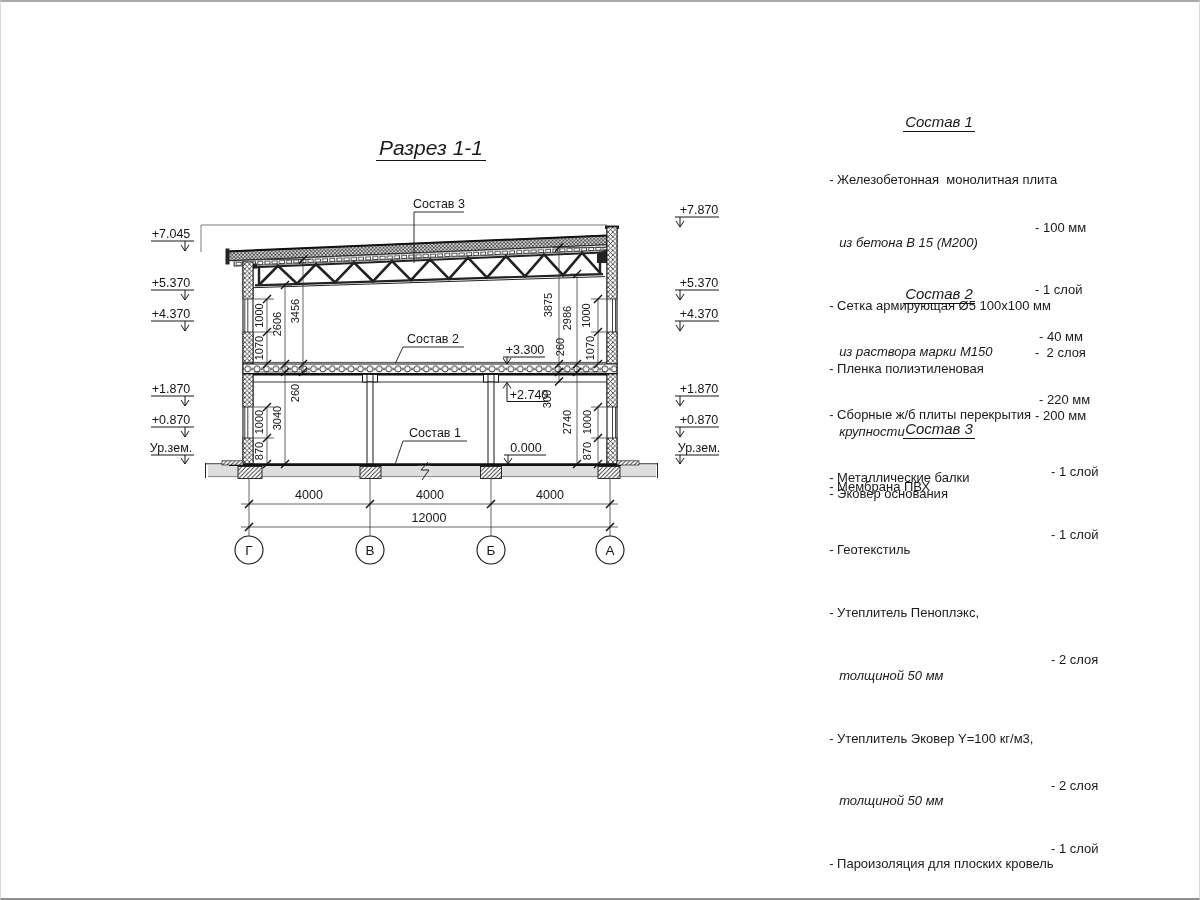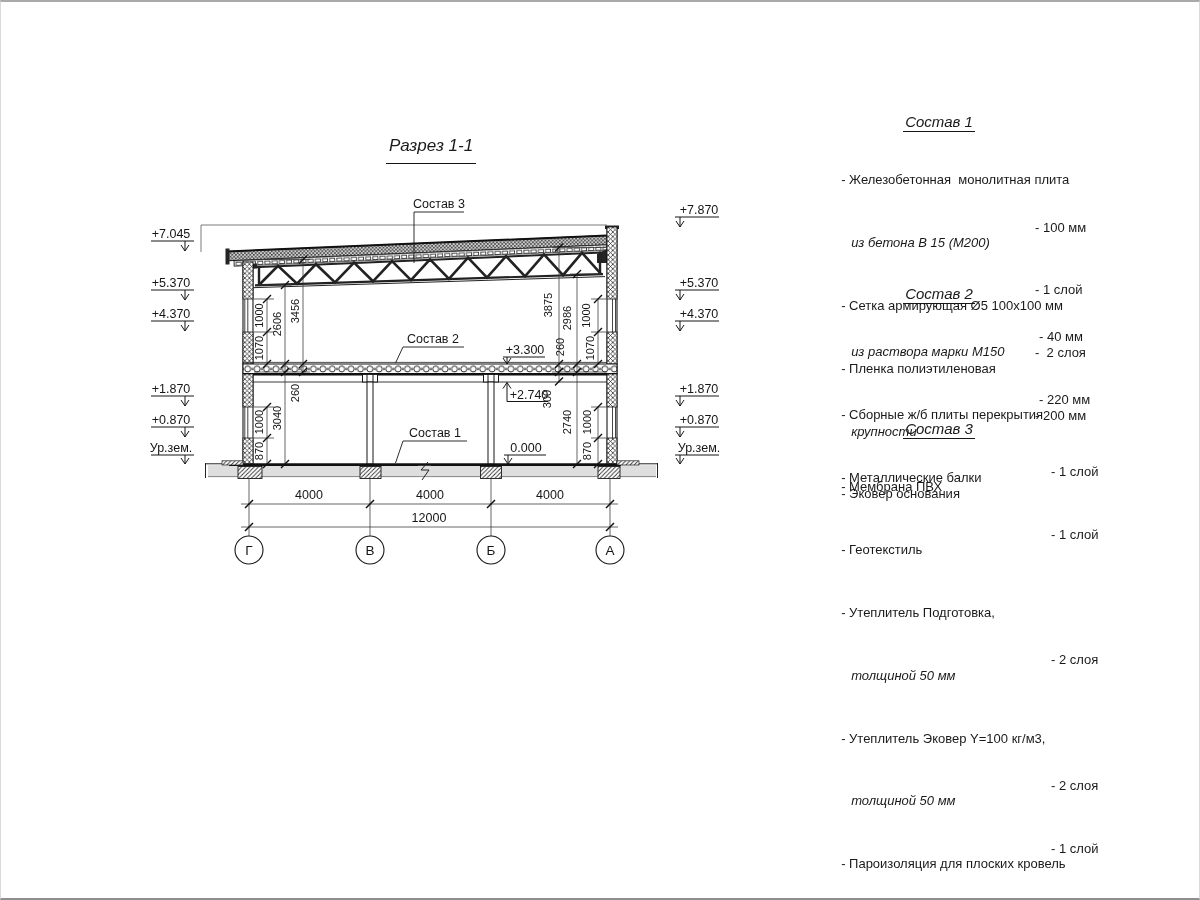--- a/index.html
+++ b/index.html
@@ -6,29 +6,29 @@
   .page{
     position:relative;width:1200px;height:900px;background:#ffffff;
     font-family:"Liberation Sans", sans-serif;color:#1a1a1a;overflow:hidden;
     border-top:2px solid #a9a9a9;border-bottom:2px solid #8f8f8f;
     border-left:1px solid #d9d9d9;border-right:1px solid #d9d9d9;
     box-sizing:border-box;
   }
   svg text{fill:#161616;}
   .drawing-svg{position:absolute;left:0;top:0;}
   .title-wrap{position:absolute;left:340px;top:134px;width:180px;text-align:center;}
-  .title-wrap span{display:inline-block;font-size:17px;font-style:italic;
-    border-bottom:1.5px solid #141414;padding:0 3px 7px;}
+  .title-wrap span{display:inline-block;font-size:21px;font-style:italic;
+    border-bottom:1.5px solid #141414;padding:0 3px 0;}
   .spec{position:absolute;width:320px;font-size:13px;line-height:15.7px;}
   .spec-title-row{text-align:center;width:292px;}
   .spec-title-row span{display:inline-block;font-style:italic;font-size:15px;
     border-bottom:1px solid #161616;padding:0 2px 1px;}
   .spec-rows{margin-top:25px;}
   .spec-row{position:relative;white-space:pre;}
-  .spec-row .t{white-space:pre;margin-left:12px;}
+  .spec-row .t{white-space:pre;}
   .spec-row .v{position:absolute;top:0;white-space:pre;}
   .spec1 .v{left:242px;}
   .spec2 .v{left:246px;}
   .spec3 .v{left:258px;}
   .spec-row.cont .t{padding-left:10px;font-style:italic;}
 </style>
 </head>
 <body>
 
 <div class="page">
@@ -406,21 +406,21 @@
           <span class="t">- Мембрана ПВХ</span>
           <span class="v">- 1 слой</span>
         </div>
 
         <div class="spec-row">
           <span class="t">- Геотекстиль</span>
           <span class="v">- 1 слой</span>
         </div>
 
         <div class="spec-row">
-          <span class="t">- Утеплитель Подготовка,</span>
+          <span class="t">- Утеплитель Пеноплэкс,</span>
           <span class="v"></span>
         </div>
 
         <div class="spec-row cont">
           <span class="t">толщиной 50 мм</span>
           <span class="v">- 2 слоя</span>
         </div>
 
         <div class="spec-row">
           <span class="t">- Утеплитель Эковер Y=100 кг/м3,</span>

